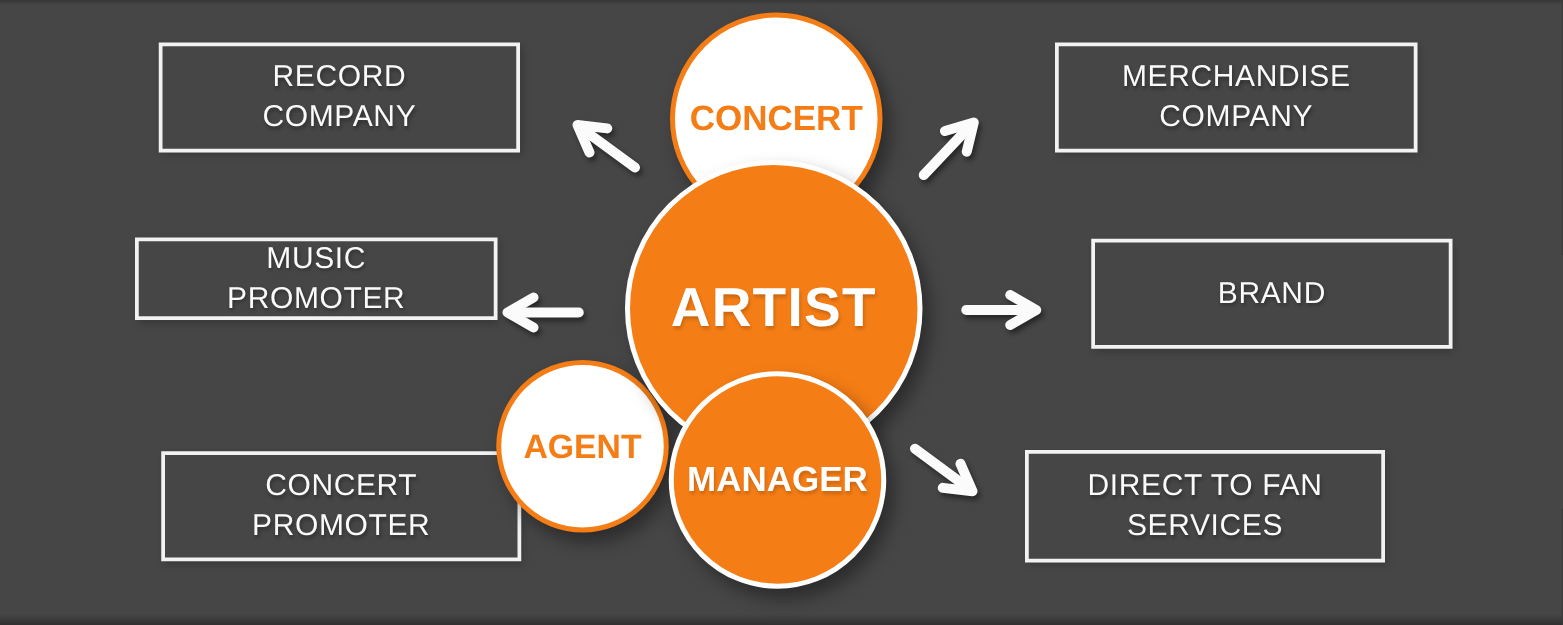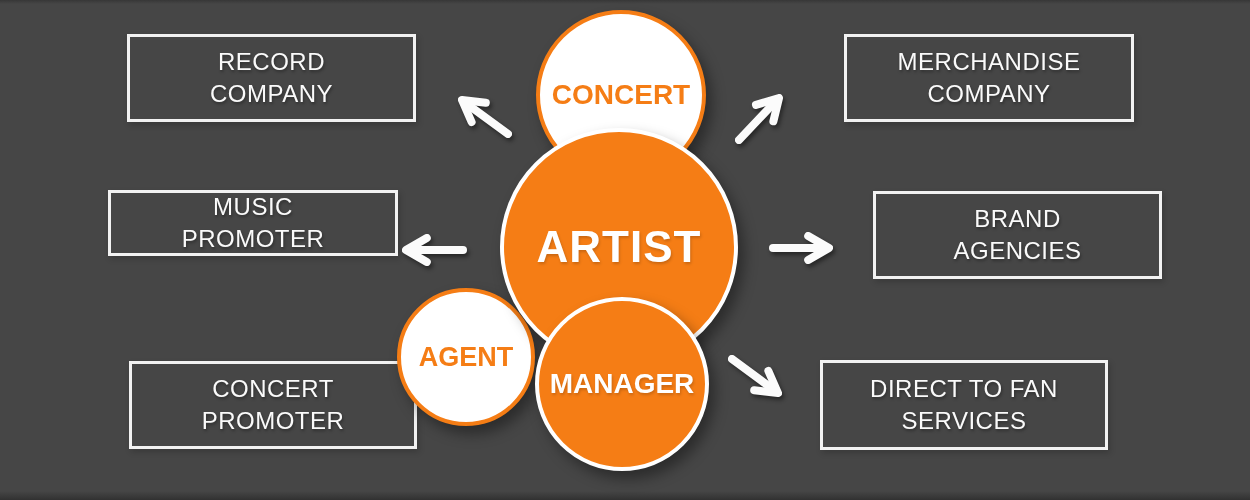--- a/index.html
+++ b/index.html
@@ -94,21 +94,20 @@
   </div>
   <div class="box" id="box-music">
     <div class="box-label">
       <span>MUSIC</span>
       <span>PROMOTER</span>
     </div>
   </div>
   <div class="box" id="box-brand">
     <div class="box-label">
       <span>BRAND</span>
-      <span>AGENCIES</span>
     </div>
   </div>
   <div class="box" id="box-concert">
     <div class="box-label">
       <span>CONCERT</span>
       <span>PROMOTER</span>
     </div>
   </div>
   <div class="box" id="box-direct">
     <div class="box-label">

